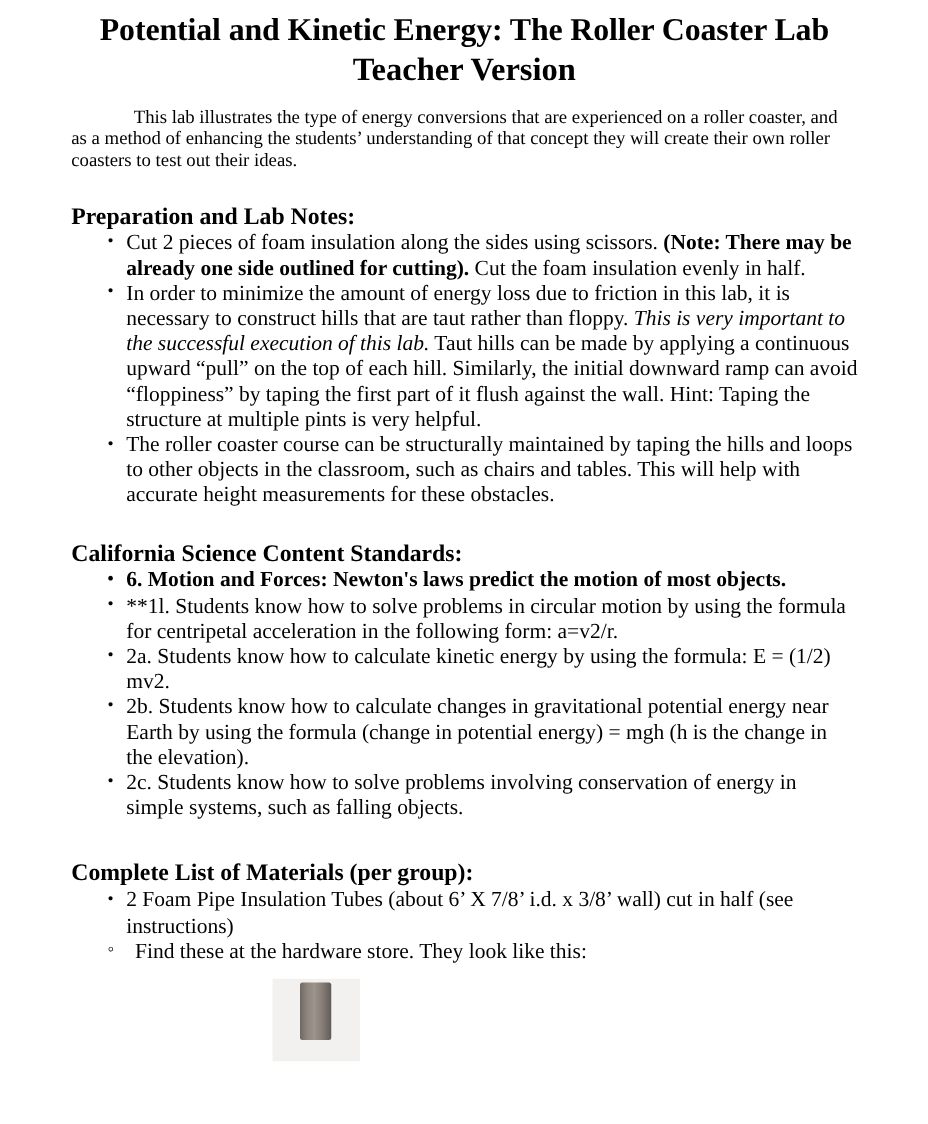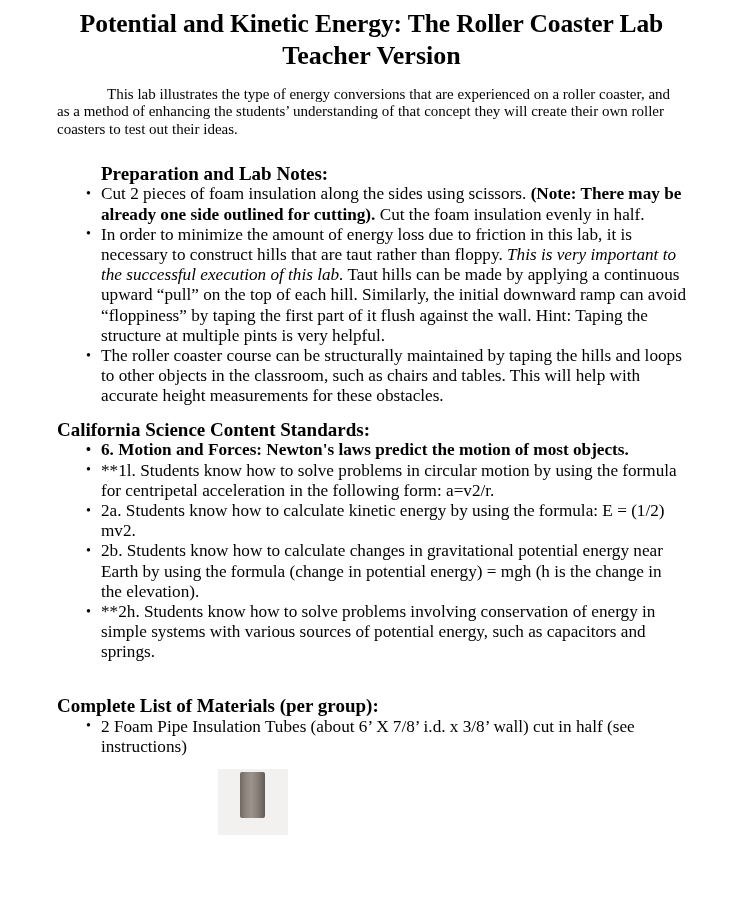--- a/index.html
+++ b/index.html
@@ -60,22 +60,22 @@
   }
 
   
   .section-heading {
     font-size: 19px;
     font-weight: bold;
     line-height: 1.15;
     margin: 0;
     padding: 0;
   }
-  .sec-prep   { margin-top: 24px; margin-left: 44px; }
-  .sec-stand  { margin-top: 12px; }
+  .sec-prep   { margin-top: 24px; }
+  .sec-stand  { margin-top: 26px; }
   .sec-mat    { margin-top: 32px; }
 
   
   ul.bullets {
     list-style: none;
     margin: 0;
     padding: 0;
   }
   ul.bullets > li {
     position: relative;
@@ -183,32 +183,37 @@
       <li>
         <span>**1l. Students know how to solve problems in circular motion by using the formula for centripetal acceleration in the following form: a=v2/r.</span>
       </li>
       <li>
         <span>2a. Students know how to calculate kinetic energy by using the formula: E = (1/2) mv2.</span>
       </li>
       <li>
         <span>2b. Students know how to calculate changes in gravitational potential energy near Earth by using the formula (change in potential energy) = mgh (h is the change in the elevation).</span>
       </li>
       <li>
-        <span>**2h. Students know how to solve problems involving conservation of energy in simple systems with various sources of potential energy, such as capacitors and springs.</span>
+        <span>2c. Students know how to solve problems involving conservation of energy in simple systems, such as falling objects.</span>
       </li>
     </ul>
 
     <h3 class="section-heading sec-mat">Complete List of Materials (per group):</h3>
 
     <ul class="bullets narrow">
       <li>
         <span>2 Foam Pipe Insulation Tubes  (about 6’ X 7/8’ i.d. x 3/8’ wall) cut in half (see instructions)</span>
       </li>
     </ul>
 
+    <ul class="sublist">
+      <li>
+        <span>Find these at the hardware store. They look like this:</span>
+      </li>
+    </ul>
 
     <div class="photo-wrap">
       <div class="photo">
         <div class="tube-vert"></div>
 
       </div>
     </div>
 
   </div>
 </div>

